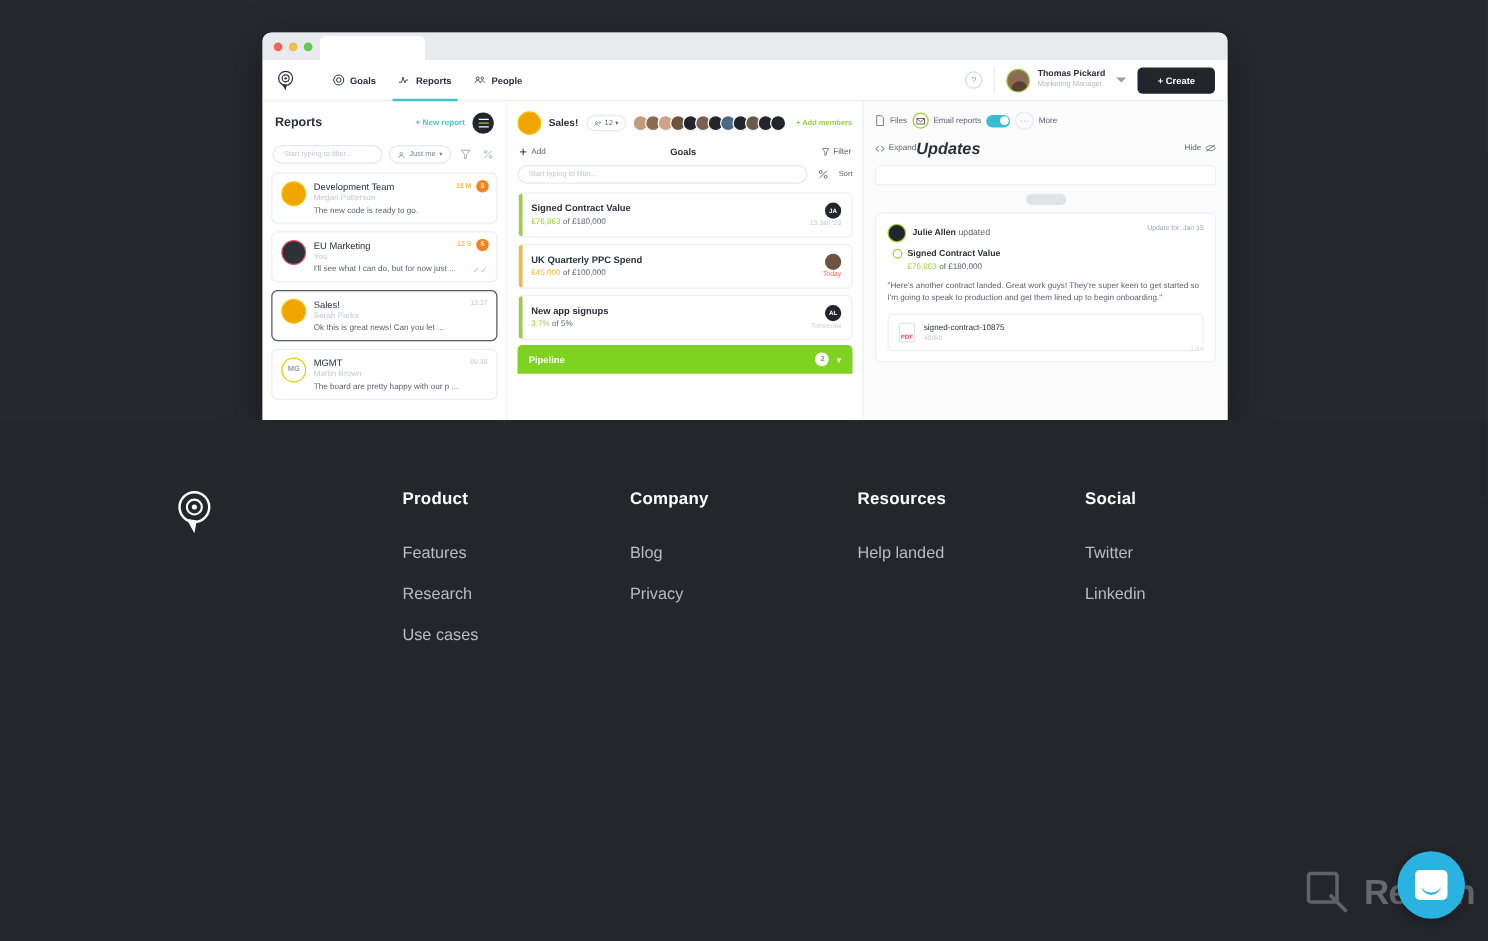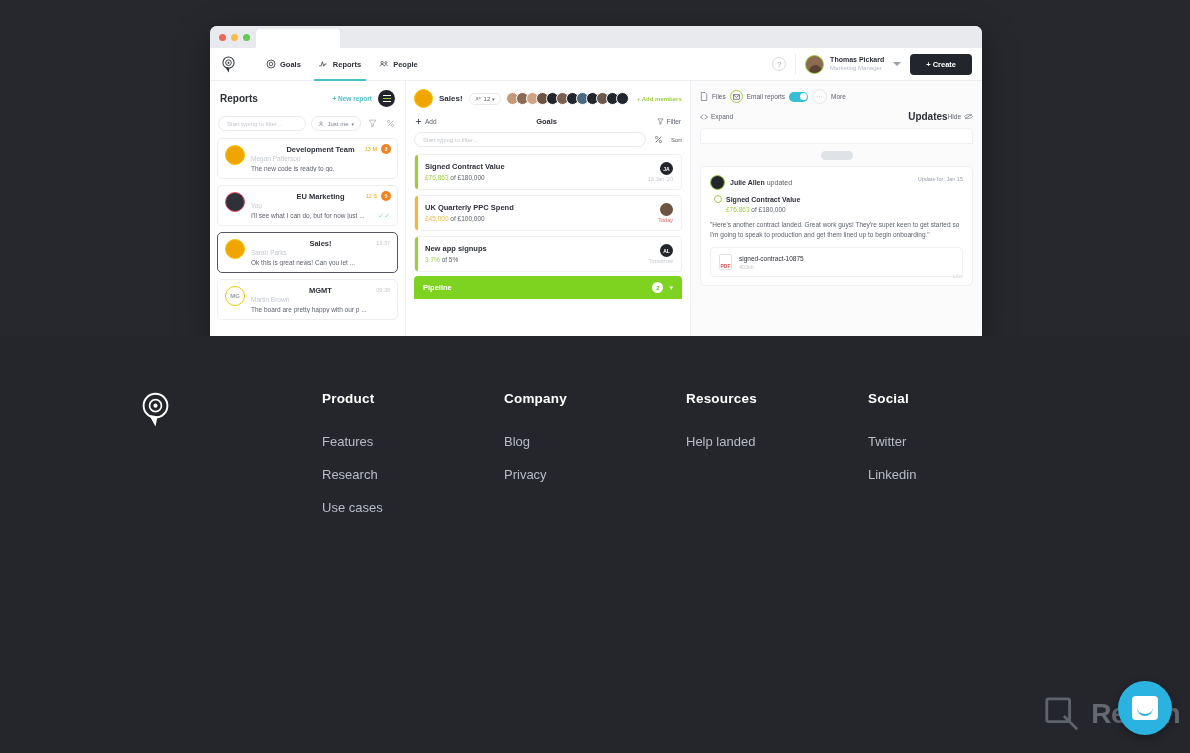--- a/index.html
+++ b/index.html
@@ -64,21 +64,21 @@
   .searchpill { flex: 1; height: 15px; border: 1px solid #e7e9ed; border-radius: 8px; font-size: 6px; color: #c3c7ce; display: flex; align-items: center; padding: 0 8px; }
   .smallpill { height: 15px; border: 1px solid #e7e9ed; border-radius: 8px; font-size: 6px; color: #7b818c; display: flex; align-items: center; gap: 3px; padding: 0 6px; }
   .ico-btn { width: 13px; height: 13px; color: #a8adb6; display: flex; align-items: center; justify-content: center; }
   .replist { padding: 0 7px; display: flex; flex-direction: column; gap: 6px; }
   .repcard { border: 1px solid #eceef1; border-radius: 5px; padding: 6px 7px; display: flex; gap: 6px; position: relative; background:#fff; }
   .repcard.sel { border-color: #53565e; }
   .ravatar { width: 20px; height: 20px; border-radius: 50%; flex: none; border: 1.6px solid #f2c500; background: #f0a500; }
   .ravatar.red { border-color: #e8526a; background: #2f3138; }
   .ravatar.init { border-color: #f2c500; background: #fff; color: #9aa0ab; font-size: 6px; display: flex; align-items: center; justify-content: center; font-weight: bold; }
   .rbody { flex: 1; min-width: 0; }
-  .rtitle { font-size: 7.5px; font-weight: bold; color: #2d3039; text-align: center; }
+  .rtitle { font-size: 7.5px; font-weight: normal; color: #2d3039; }
   .rauthor { font-size: 6.5px; color: #c5c9d0; margin-top: 1px; }
   .rmsg { font-size: 6.5px; color: #5d626c; margin-top: 3px; white-space: nowrap; overflow: hidden; text-overflow: ellipsis; }
   .rtime { position: absolute; right: 20px; top: 7px; font-size: 5.5px; color: #f0a500; }
   .rtime.grey { color: #c5c9d0; right: 7px; }
   .rbadge { position: absolute; right: 6px; top: 5px; width: 10px; height: 10px; border-radius: 50%; background: #f58220; color: #fff; font-size: 5.5px; display: flex; align-items: center; justify-content: center; font-weight: bold; }
   .rtick { position: absolute; right: 7px; bottom: 5px; font-size: 7px; color: #8fd4d8; }
 
   
   .col-mid { width: 285px; border-right: 1px solid #edeff2; display: flex; flex-direction: column; background: #fff; position: relative; }
   .midhead { display: flex; align-items: center; gap: 6px; padding: 8px 8px 6px; }
@@ -111,21 +111,21 @@
 
   
   .col-right { flex: 1; background: #fbfbfc; display: flex; flex-direction: column; }
   .rhead { display: flex; align-items: center; padding: 8px 9px 5px; font-size: 6.5px; color: #5d626c; gap: 4px; }
   .rhead .fl { display: flex; align-items: center; gap: 4px; }
   .rhead .toggle { width: 19px; height: 10px; border-radius: 6px; background: #35bfd4; position: relative; }
   .rhead .toggle::after { content: ""; position: absolute; right: 1.5px; top: 1.5px; width: 7px; height: 7px; border-radius: 50%; background: #fff; }
   .emailchip { width: 13px; height: 13px; border-radius: 50%; border: 1.3px solid #9ccf3f; display: flex; align-items: center; justify-content: center; font-size: 6px; }
   .morechip { width: 15px; height: 15px; border-radius: 50%; border: 1px solid #e7e9ed; display: flex; align-items: center; justify-content: center; color: #a8adb6; font-size: 7px; }
   .rbar { display: flex; align-items: center; padding: 2px 9px 6px; font-size: 6.5px; color: #5d626c; }
-  .rbar .c { flex: 1; text-align: right; font-weight: bold; color: #2d3039; font-size: 10px; }
+  .rbar .c { flex: 1; text-align: left; font-weight: bold; color: #2d3039; font-size: 13px; font-style: italic; }
   .rbar .l, .rbar .r { display: flex; align-items: center; gap: 3px; }
   .updwrap { padding: 0 9px; }
   .stubcard { height: 16px; border: 1px solid #eef0f3; border-radius: 4px 4px 0 0; background: #fff; margin-bottom: 7px; }
   .datepill { width: 32px; height: 9px; border-radius: 5px; background: #dfe3e8; margin: 0 auto 6px; }
   .updcard { border: 1px solid #eef0f3; border-radius: 5px; background: #fff; padding: 8px 9px; position: relative; }
   .uhead { display: flex; align-items: center; gap: 5px; }
   .uav { width: 15px; height: 15px; border-radius: 50%; background: #23252c; border: 1.4px solid #9ccf3f; }
   .uwho { font-size: 7px; color: #5d626c; }
   .uwho b { color: #2d3039; }
   .uflag { position: absolute; right: 9px; top: 9px; font-size: 5.5px; color: #9aa0ab; }

